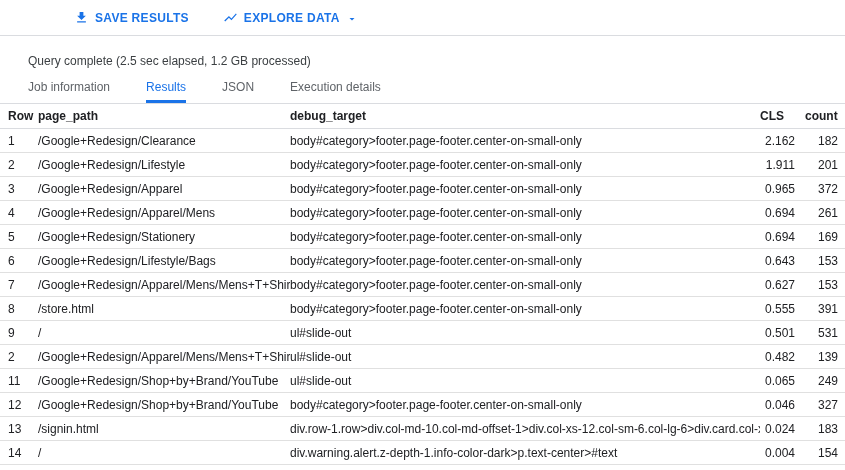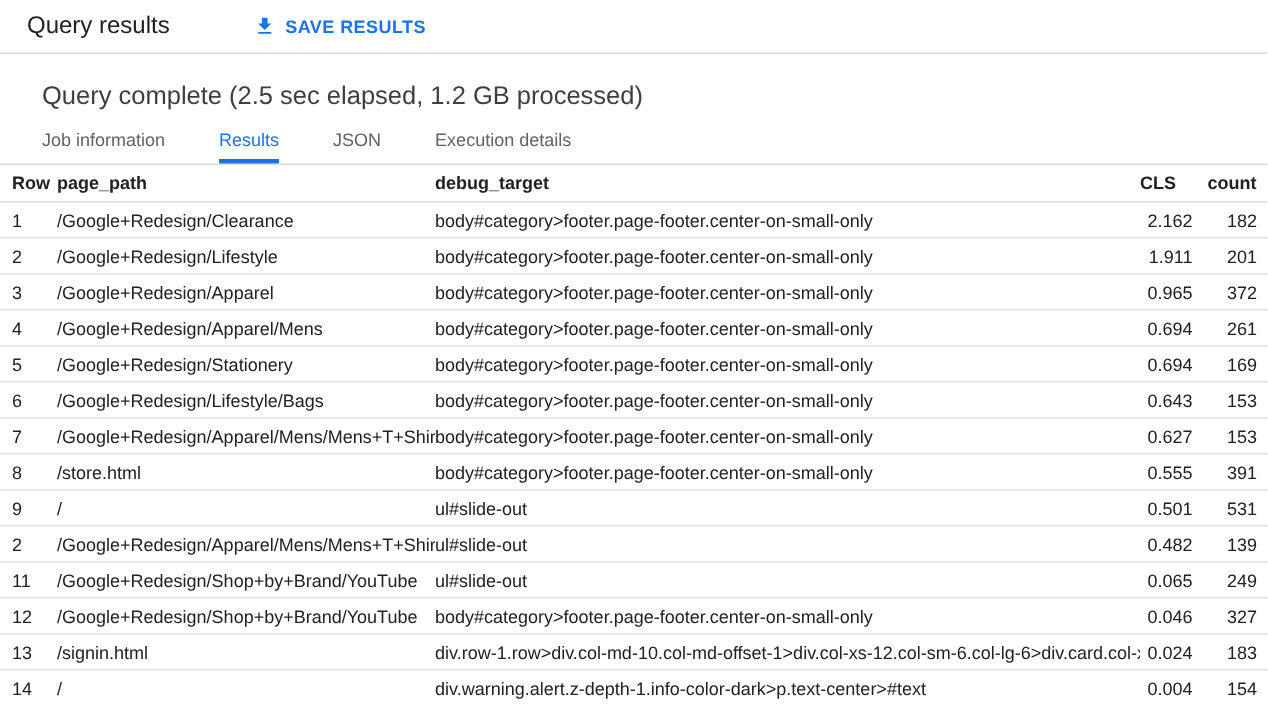--- a/index.html
+++ b/index.html
@@ -22,21 +22,21 @@
     background:none; border:none; cursor:pointer;
     color:#1a73e8; font-size:12px; font-weight:bold; letter-spacing:.3px;
     font-family:"Liberation Sans", sans-serif;
   }
   .btn-save { margin-left:56px; }
   .btn-explore { margin-left:34px; }
   .icon { display:inline-flex; align-items:center; }
   
   .status-line {
     margin:18px 0 0 28px;
-    font-size:17px; color:#3c4043;
+    font-size:12px; color:#3c4043;
   }
   
   .tabs {
     display:flex;
     margin-top:12px;
     padding-left:28px;
     text-align:center;
   }
   .tab {
     margin-right:36px;
@@ -71,31 +71,43 @@
   .c-row    { padding-left:8px; }
   .c-path   { }
   .c-target { }
   .c-cls    { text-align:right; padding-right:10px; }
   .c-count  { text-align:right; padding-right:7px; }
 </style>
 </head>
 <body>
 
 <div class="top-bar">
-  <div class="page-title">Query results</div>
 
   <button class="action-btn btn-save">
     <span class="icon">
       <svg width="15" height="15" viewBox="0 0 24 24" fill="#1a73e8">
           <path d="M19 9h-4V3H9v6H5l7 7 7-7zM5 18v2h14v-2H5z"></path>
         </svg>
     </span>
     <span>SAVE RESULTS</span>
   </button>
 
+  <button class="action-btn btn-explore">
+    <span class="icon">
+      <svg width="15" height="15" viewBox="0 0 24 24" fill="#1a73e8">
+          <path d="M3.5 18.49l6-6.01 4 4L22 6.92l-1.41-1.41-7.09 7.97-4-4L2 16.99l1.5 1.5z"></path>
+        </svg>
+    </span>
+    <span>EXPLORE DATA</span>
+    <span class="icon">
+      <svg width="12" height="12" viewBox="0 0 24 24" fill="#1a73e8">
+          <path d="M7 10l5 5 5-5z"></path>
+        </svg>
+    </span>
+  </button>
 </div>
 
 <div class="status-line">Query complete (2.5 sec elapsed, 1.2 GB processed)</div>
 
 <div class="tabs">
   <div class="tab">Job information</div>
   <div class="tab active">Results</div>
   <div class="tab">JSON</div>
   <div class="tab">Execution details</div>
 </div>

